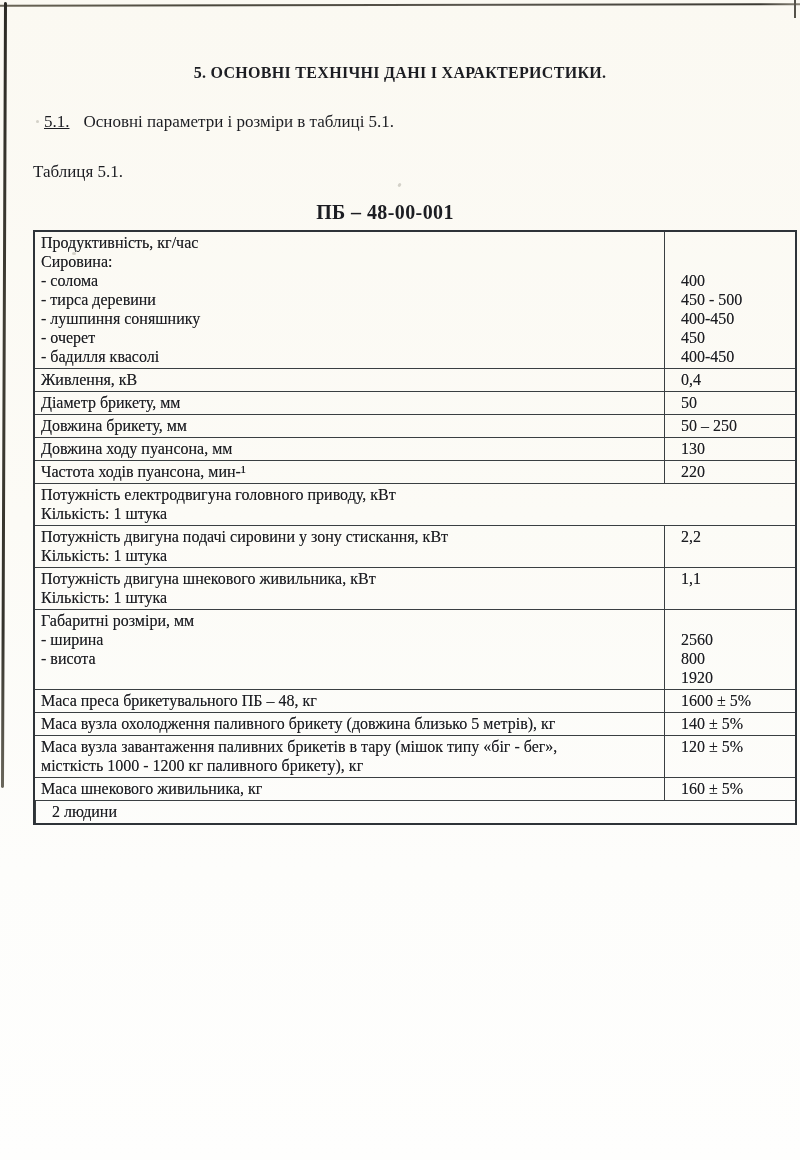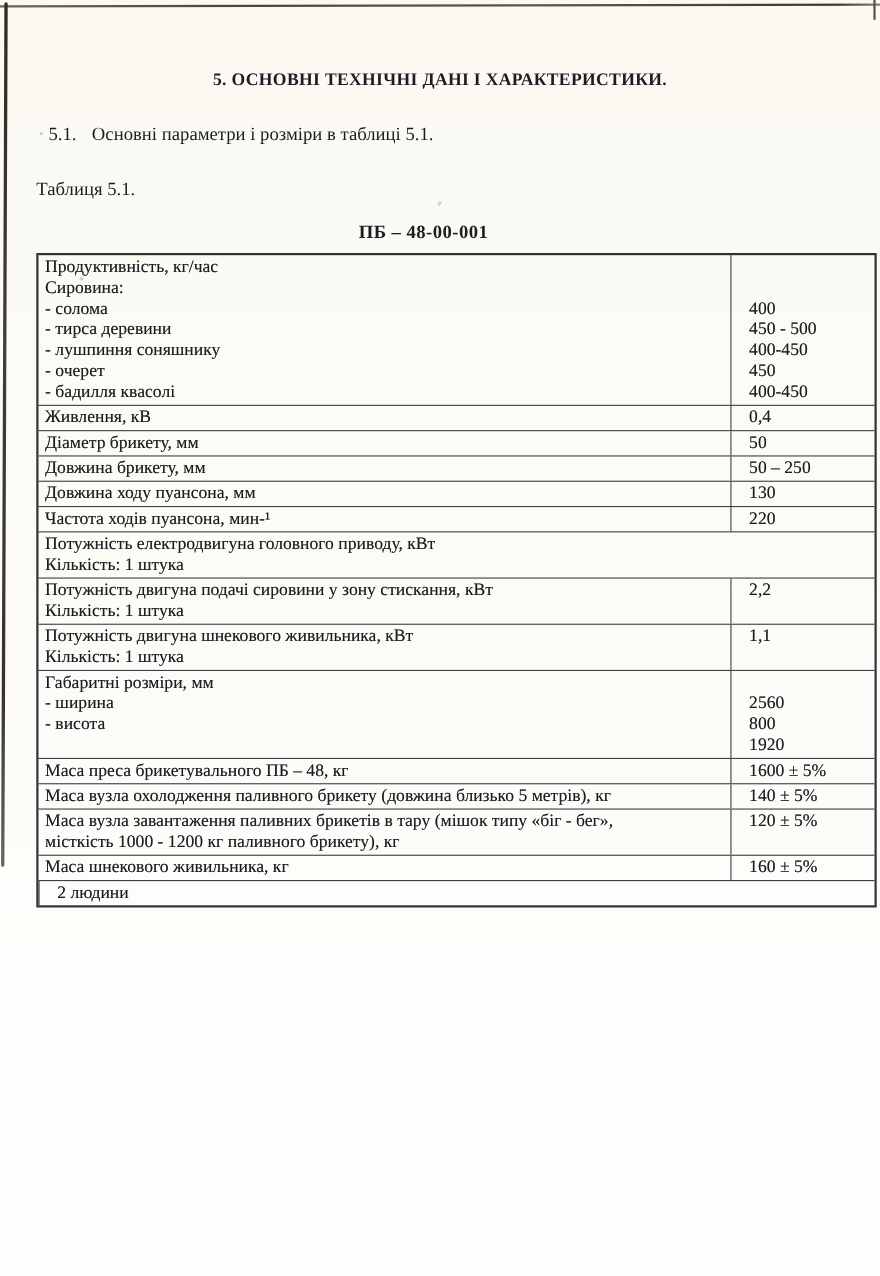--- a/index.html
+++ b/index.html
@@ -38,28 +38,28 @@
   
   .title{
     position:absolute;top:64px;left:0;width:800px;
     text-align:center;font-weight:bold;font-size:16px;letter-spacing:.3px;
     margin:0;
   }
   .subsection{
     position:absolute;top:112px;left:44px;margin:0;
     font-size:17px;
   }
-  .subsection .num{margin-right:14px;}
+  .subsection .num{margin-right:14px;text-decoration:underline;}
   .caption{
     position:absolute;top:162px;left:33px;width:707px;
     text-align:left;font-size:17px;
   }
   .table-title{
     position:absolute;top:201px;left:33px;width:704px;
-    text-align:center;font-weight:bold;font-size:17px;letter-spacing:.4px;
+    text-align:center;font-weight:bold;font-size:20px;letter-spacing:.4px;
   }
 
   
   .spec-table{
     position:absolute;top:230px;left:33px;width:764px;
     border:2px solid #2e3338;
     border-top-width:2px;
     font-size:16px;
     background:transparent;
     box-sizing:border-box;

